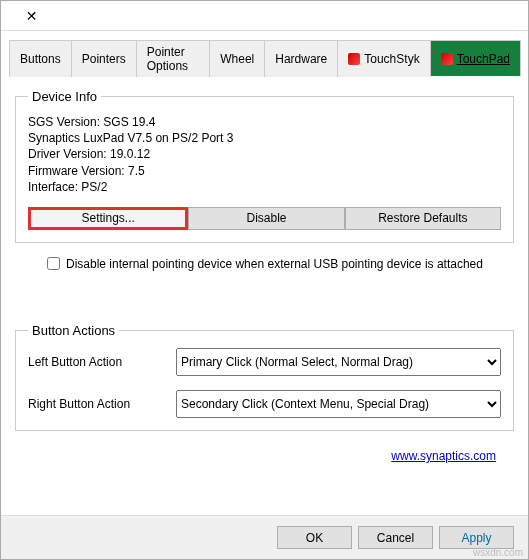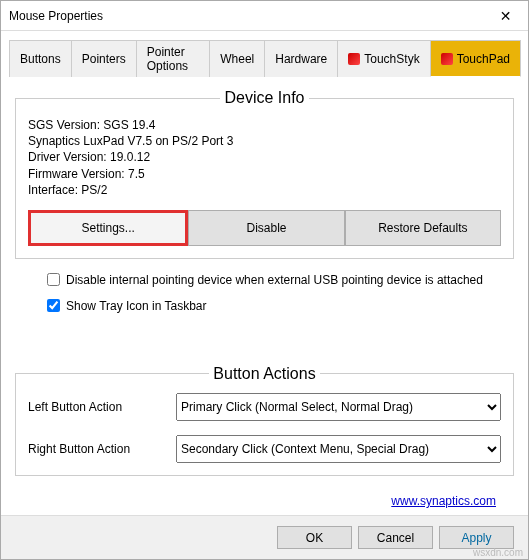--- a/index.html
+++ b/index.html
@@ -52,54 +52,55 @@
     background: #f0f0f0;
     margin-right: -1px;
     cursor: pointer;
     display: flex;
     align-items: center;
     gap: 4px;
     position: relative;
     top: 1px;
   }
   .tab.active {
-    background: #eab308;
+    background: #15803d;
     border-bottom: 1px solid #fff;
+    text-decoration: underline;
   }
   .tab .syn-icon {
     width: 12px;
     height: 12px;
     background: linear-gradient(135deg,#c00 0%,#f44 100%);
     border-radius: 2px;
     display: inline-block;
   }
 
   .tab-body {
     flex: 1;
     padding: 12px 14px;
     overflow: hidden;
   }
 
   fieldset {
     border: 1px solid #ccc;
     padding: 10px 12px 12px 12px;
     margin: 0 0 14px 0;
   }
-  legend { font-size: 16px; padding: 0 4px; text-align: center; }
+  legend { font-size: 13px; padding: 0 4px; }
 
   .info-line { line-height: 1.35; }
 
   .btn-row {
     display: flex;
     gap: 0;
     margin-top: 12px;
   }
   .btn-row button {
     flex: 1;
-    height: 36px;
+    height: 23px;
     background: #e1e1e1;
     border: 1px solid #adadad;
     font-size: 12px;
     cursor: pointer;
   }
   .btn-row button:first-child {
     border: 3px solid #e03030;
     background: #f4f4f4;
   }
   .btn-row button.disabled {
@@ -161,21 +162,20 @@
     color: #bbb;
     margin-left: 33px;
   }
 </style>
 </head>
 <body>
 
 <div class="window">
 
   <div class="titlebar">
-    <span class="title">Mouse Properties</span>
     <div class="close">
       <span>✕</span>
     </div>
   </div>
 
   <div class="tabs">
     <div class="tab">
         <span>Buttons</span>
       </div>
     <div class="tab">
@@ -215,24 +215,20 @@
         <button>Disable</button>
         <button>Restore Defaults</button>
       </div>
     </fieldset>
 
     <div class="check-row">
       <input type="checkbox" style="">
       <label>Disable internal pointing device when external USB pointing device is attached</label>
     </div>
 
-    <div class="check-row">
-      <input type="checkbox" checked="" style="">
-      <label>Show Tray Icon in Taskbar</label>
-    </div>
 
     <div style="height:40px"></div>
 
     <fieldset>
       <legend>Button Actions</legend>
       <div class="actions-grid">
         <label>Left Button Action</label>
         <select>
           <option>Primary Click (Normal Select, Normal Drag)</option>
         </select>

